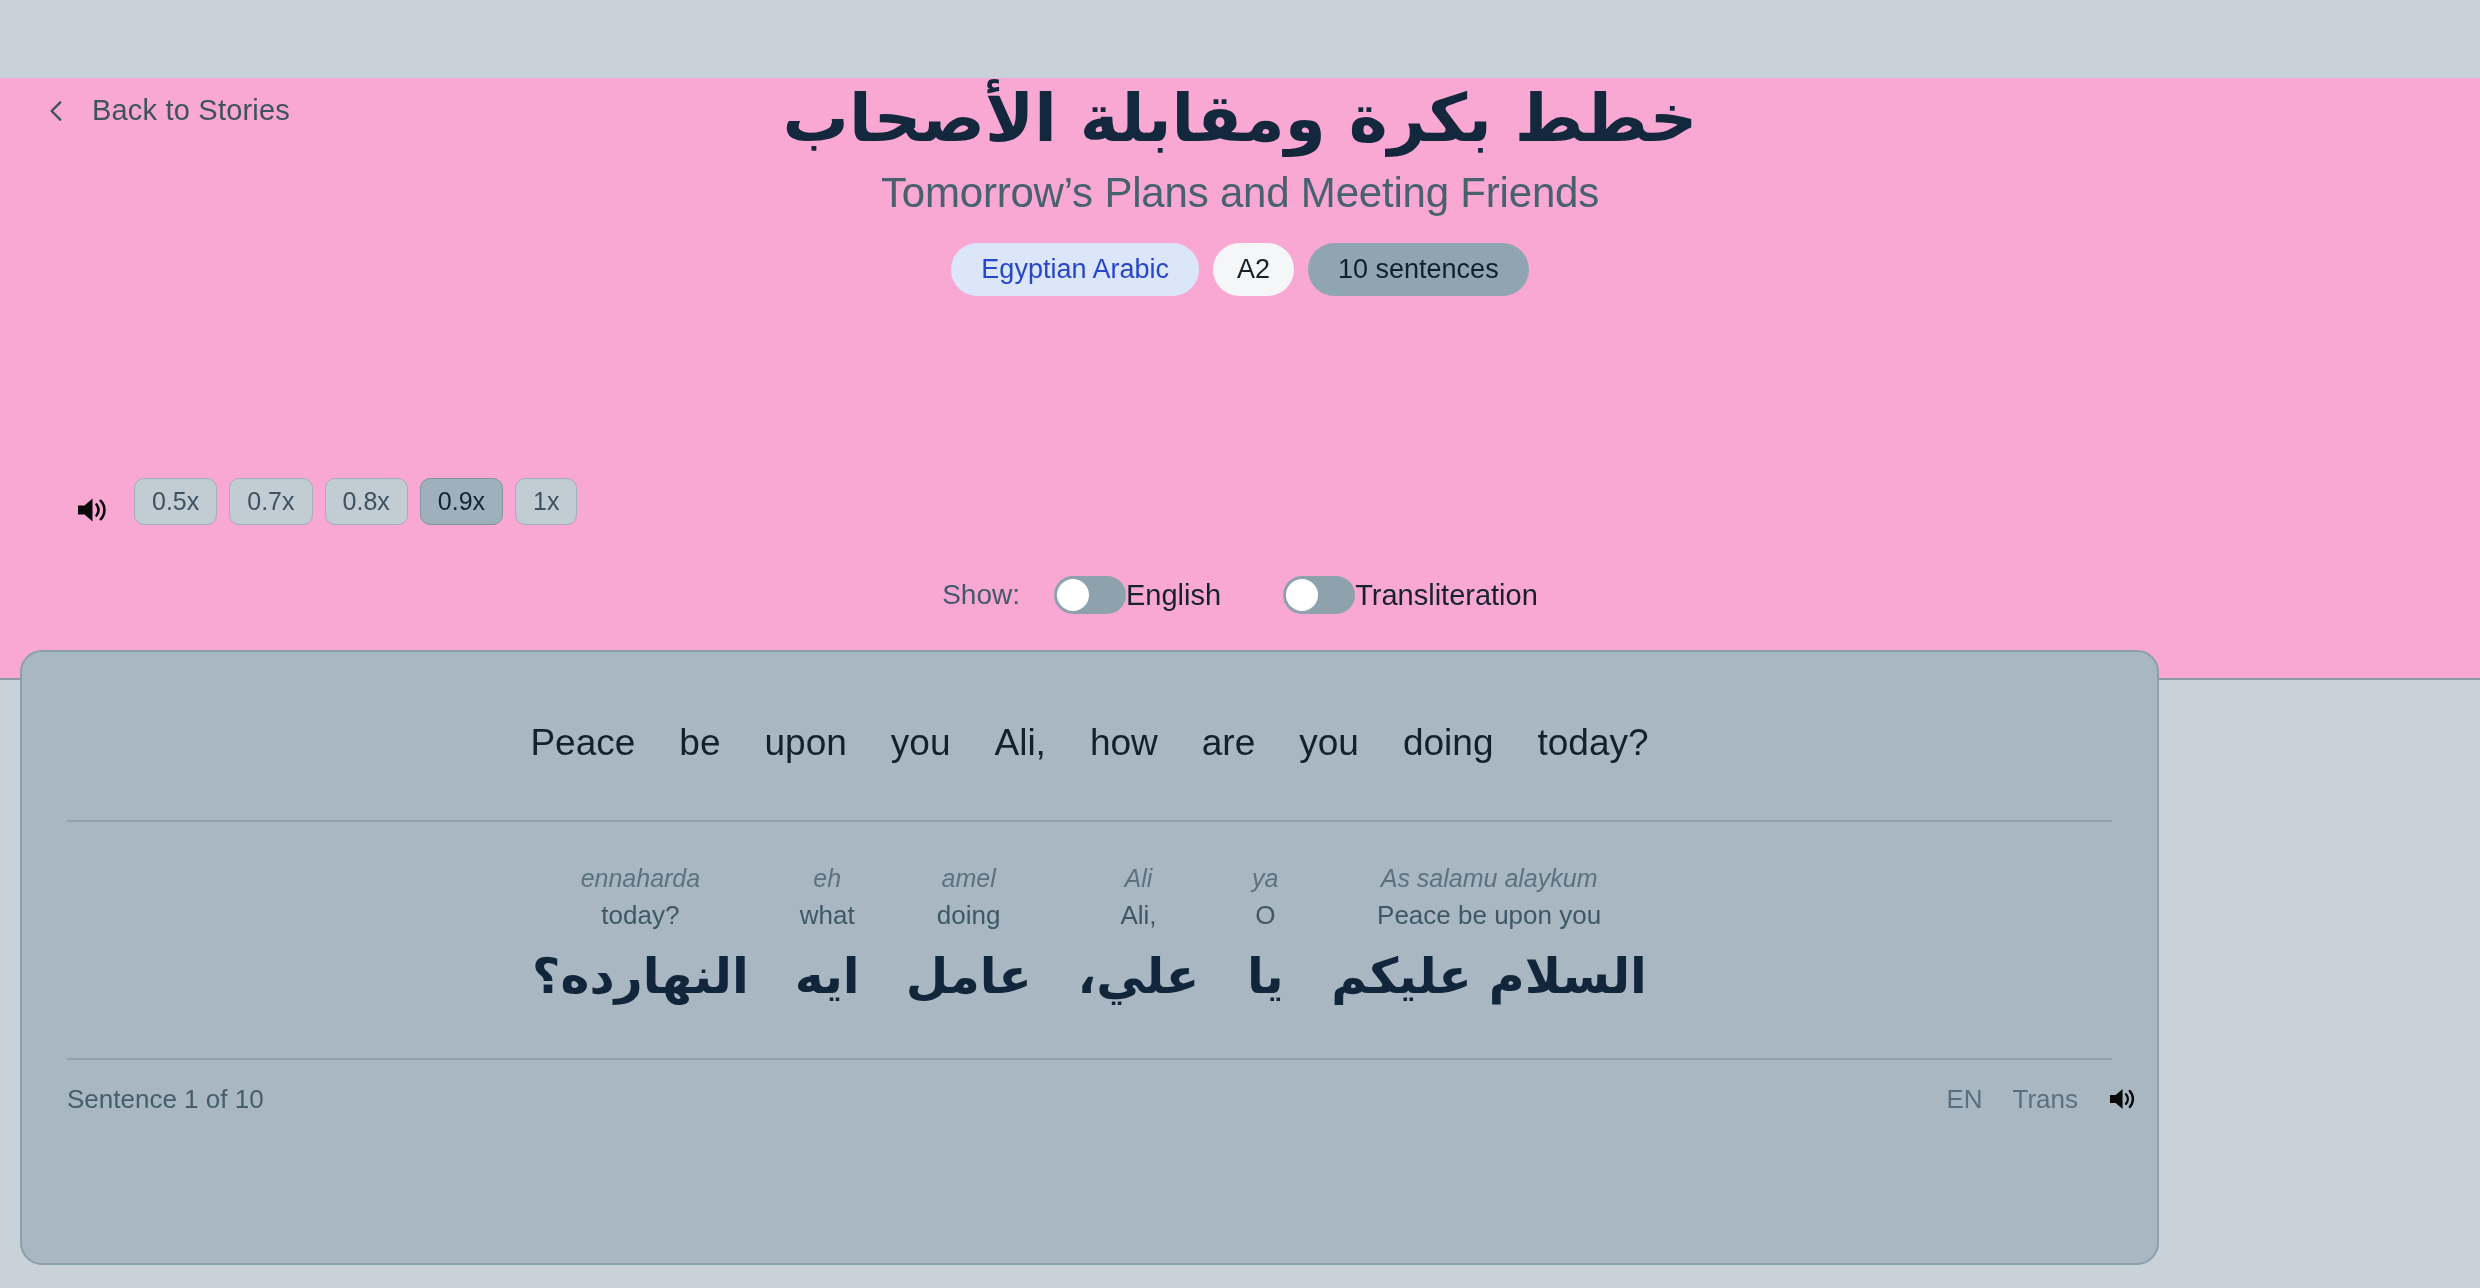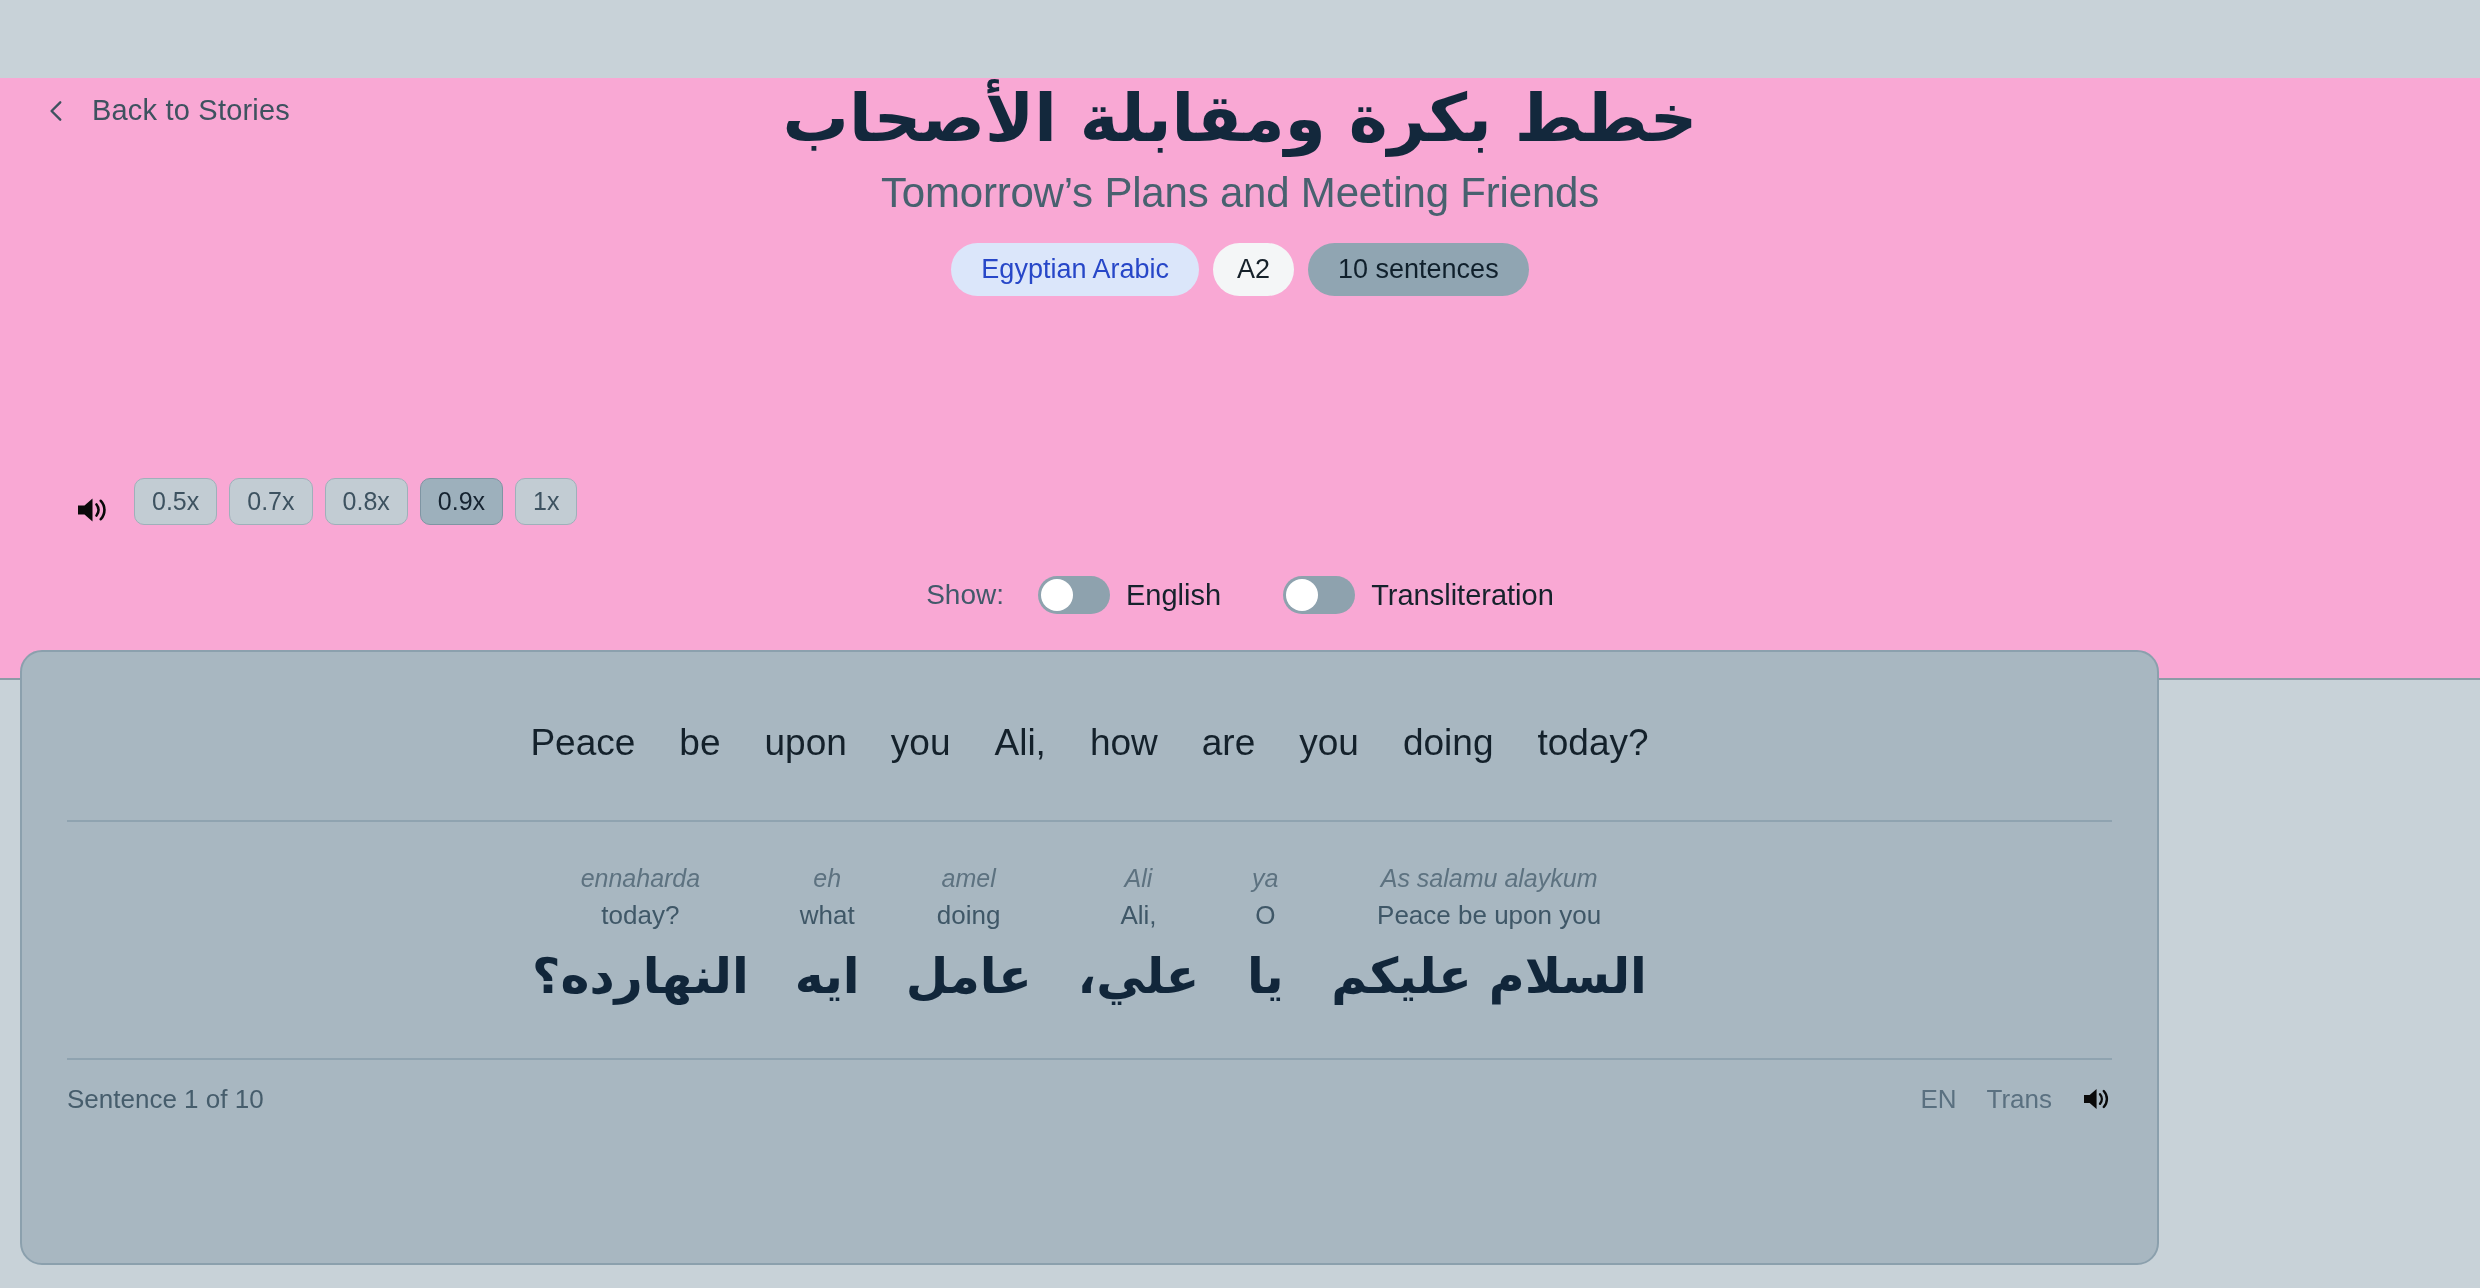--- a/index.html
+++ b/index.html
@@ -117,21 +117,21 @@
     gap: 24px;
   }
   .show-label {
     font-size: 28px;
     color: #42596a;
     margin-right: 10px;
   }
   .toggle-group {
     display: flex;
     align-items: center;
-    gap: 16px;
+    gap: 0;
   }
   .toggle-group + .toggle-group { margin-left: 38px; }
   .toggle {
     width: 72px;
     height: 38px;
     border-radius: 999px;
     background: #8ea2ae;
     position: relative;
     cursor: pointer;
     flex: none;
@@ -226,21 +226,21 @@
   .footer-divider {
     height: 1.5px;
     background: #8fa3b0;
     margin: 46px 45px 0 45px;
   }
 
   .card-footer {
     display: flex;
     align-items: center;
     justify-content: space-between;
-    padding: 24px 45px 0 45px;
+    padding: 24px 19px 0 45px;
   }
   .sentence-counter {
     font-size: 26px;
     color: #465d6c;
   }
   .footer-right {
     display: flex;
     align-items: center;
     gap: 30px;
   }

